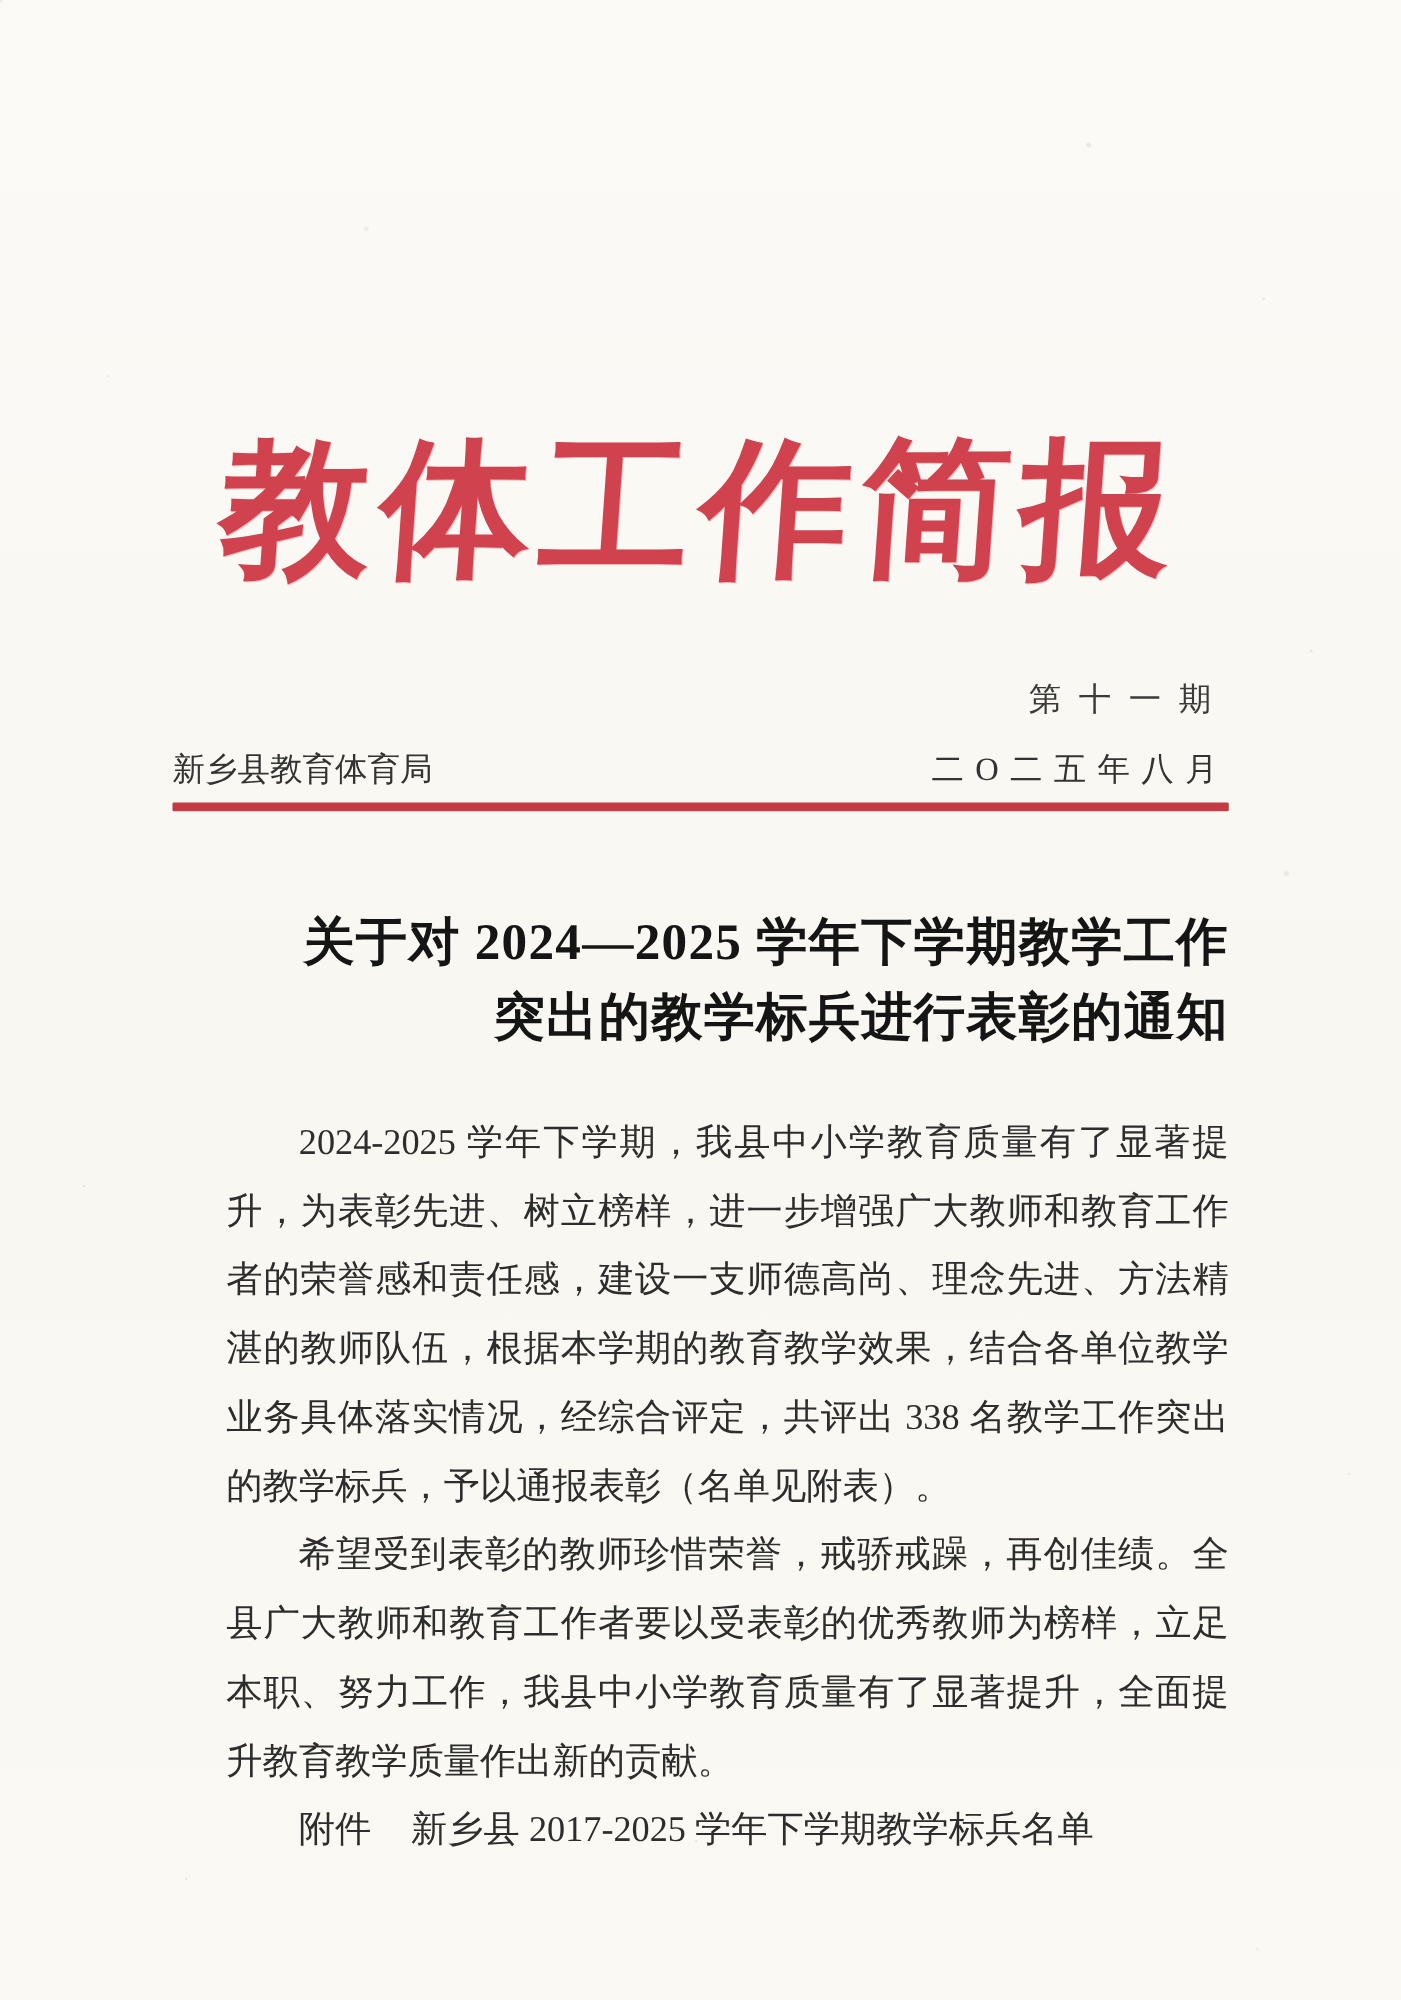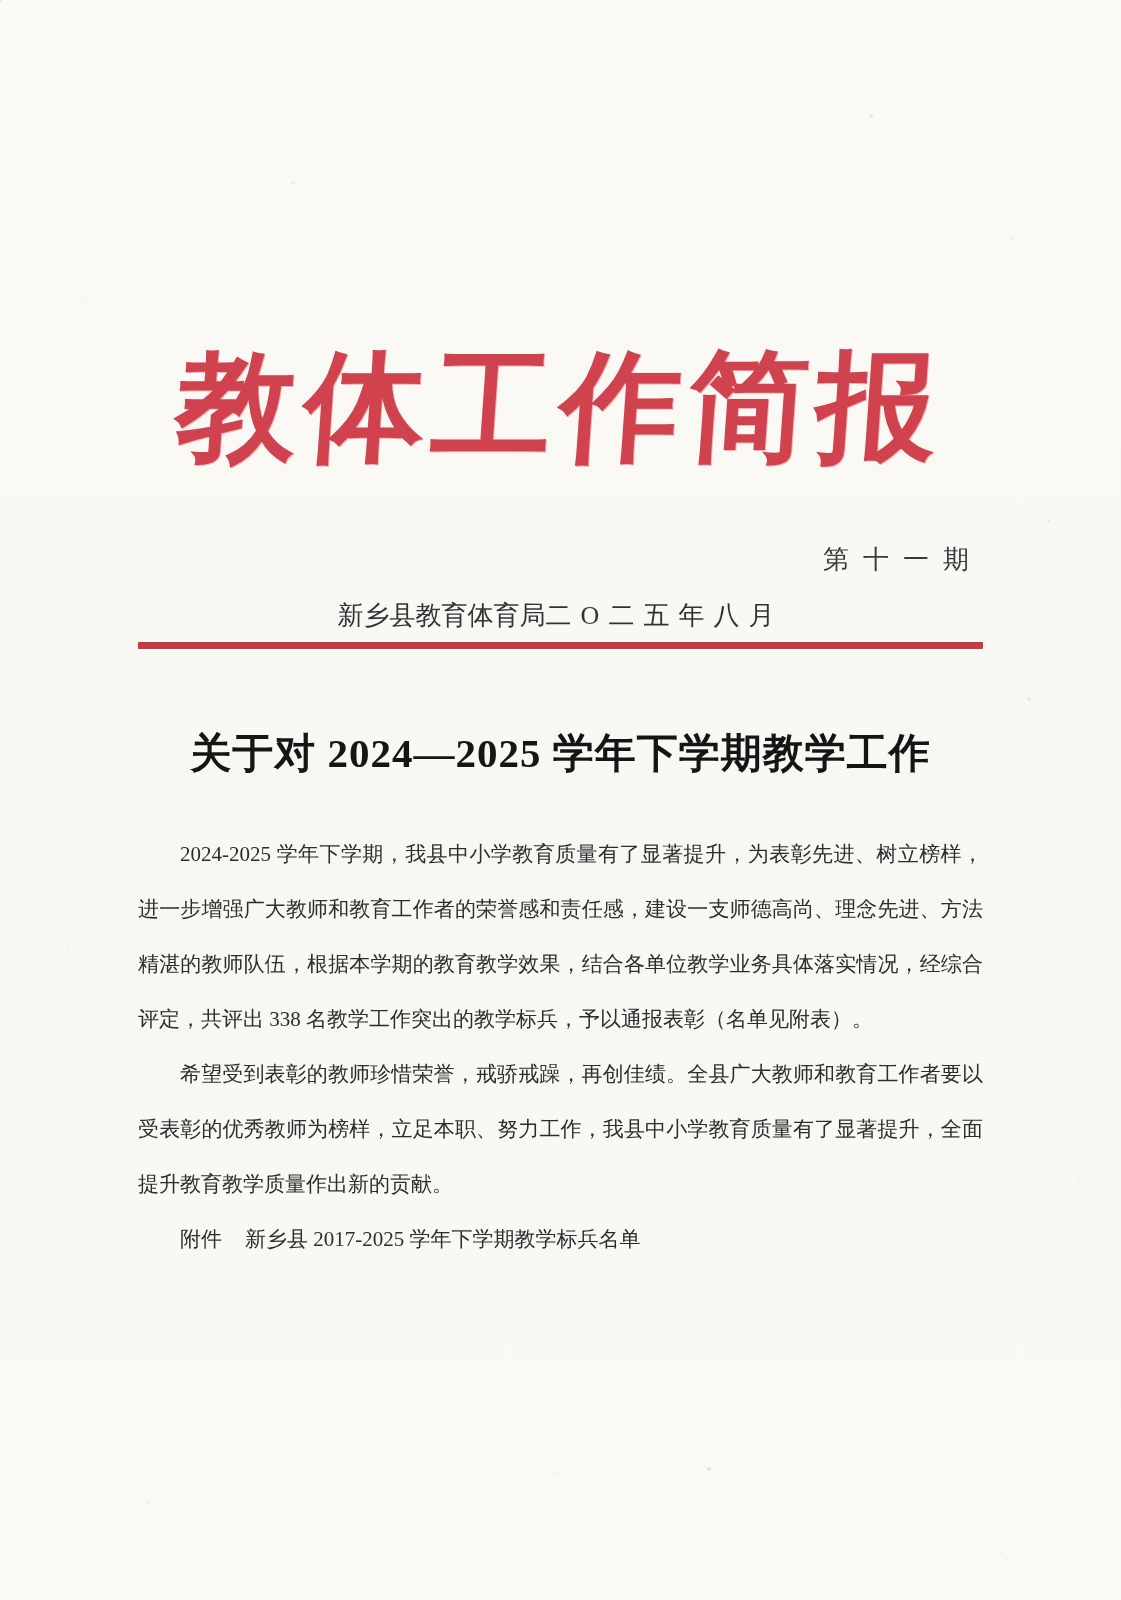--- a/index.html
+++ b/index.html
@@ -34,50 +34,51 @@
   .issue {
     margin-top: 44px;
     font-size: 26px;
     letter-spacing: 14px;
     text-align: right;
     color: #3a3a3a;
   }
   .header-row {
     margin-top: 21px;
     display: flex;
-    justify-content: center;
+    justify-content: space-between;
     align-items: baseline;
     font-size: 26px;
     color: #333333;
   }
   .header-row .date {
     letter-spacing: 9px;
   }
   .red-rule {
     margin-top: 9px;
     height: 7px;
     background: var(--rule-red, #c23a42);
     border-radius: 1px;
   }
   .doc-title {
     margin: 74px 0 0 0;
     font-size: 41px;
     line-height: 60px;
     font-weight: 700;
-    text-align: center;
+    text-align: right;
     letter-spacing: 1px;
     color: var(--title-black, #151515);
   }
   .body-text {
     margin-top: 44px;
-    font-size: 21px;
+    font-size: 29px;
     line-height: 55px;
     color: var(--body-text, #2d2d2d);
     text-align: justify;
     text-justify: inter-ideograph;
+    margin-left: 43px;
   }
   .body-text p {
     margin: 0;
     text-indent: 2em;
   }
   .attachment .att-label {
     margin-right: 1.1em;
   }
   .specks {
     position: absolute;
@@ -113,20 +114,21 @@
 
   <div class="header-row">
     <span class="org">新乡县教育体育局</span>
     <span class="date">二O二五年八月</span>
   </div>
 
   <div class="red-rule"></div>
 
   <h1 class="doc-title">
     <span>关于对 2024—2025 学年下学期教学工作</span><br>
+    <span>突出的教学标兵进行表彰的通知</span>
   </h1>
 
   <div class="body-text">
     <p>2024-2025 学年下学期，我县中小学教育质量有了显著提升，为表彰先进、树立榜样，进一步增强广大教师和教育工作者的荣誉感和责任感，建设一支师德高尚、理念先进、方法精湛的教师队伍，根据本学期的教育教学效果，结合各单位教学业务具体落实情况，经综合评定，共评出 338 名教学工作突出的教学标兵，予以通报表彰（名单见附表）。</p>
     <p>希望受到表彰的教师珍惜荣誉，戒骄戒躁，再创佳绩。全县广大教师和教育工作者要以受表彰的优秀教师为榜样，立足本职、努力工作，我县中小学教育质量有了显著提升，全面提升教育教学质量作出新的贡献。</p>
     <p class="attachment">
       <span class="att-label">附件</span><span>新乡县 2017-2025 学年下学期教学标兵名单</span>
     </p>
   </div>
 

